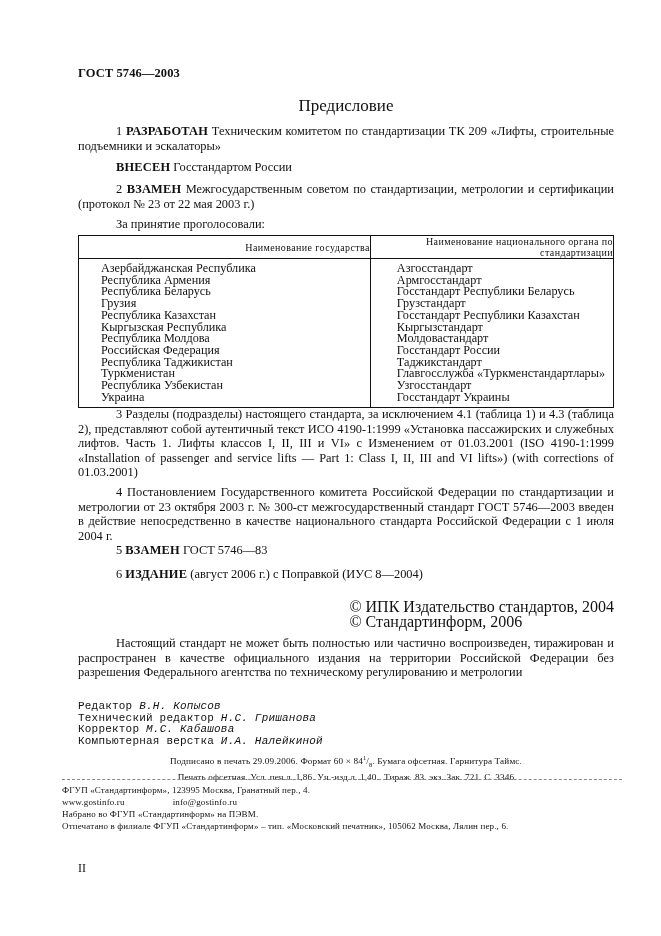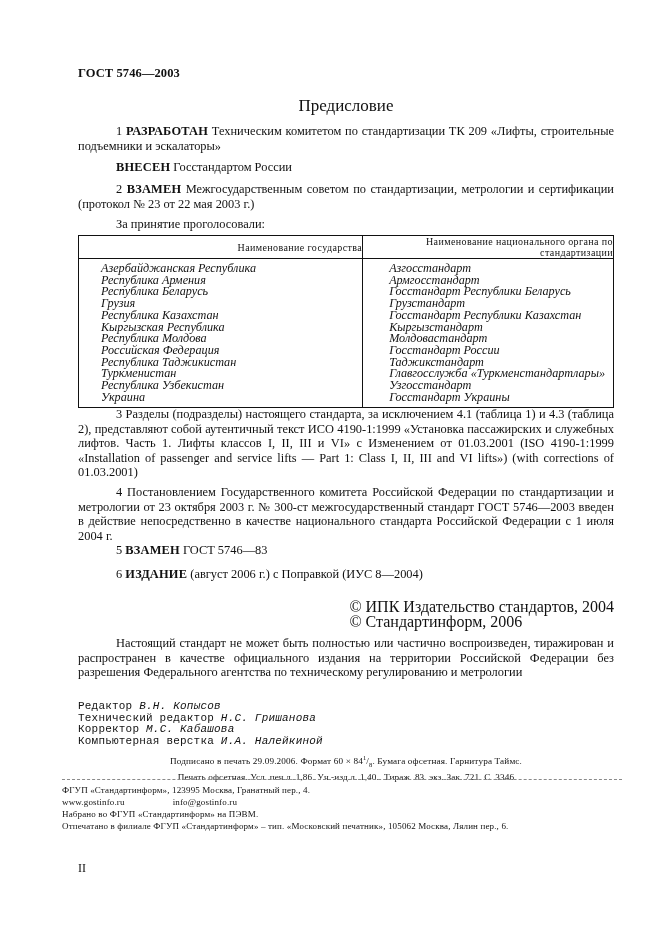--- a/index.html
+++ b/index.html
@@ -28,21 +28,21 @@
     .vote-table {
       position: absolute; left: 78px; top: 235px; width: 536px;
       border: 1px solid #111; border-collapse: collapse;
     }
     .vote-table th {
       font-weight: normal; font-size: 10px; letter-spacing: 0.4px;
       height: 15px; padding: 0; text-align: right;
       border-bottom: 1.6px solid #111;
     }
     .vote-table th:first-child, .vote-table td:first-child { width: 262px; border-right: 1px solid #111; }
-    .vote-table td { vertical-align: top; padding: 4px 8px 4px 22px; font-style: italic; }
+    .vote-table td { vertical-align: top; padding: 4px 8px 4px 22px; }
     .vote-table td:last-child { padding-left: 26px; }
     .cell-list div { font-size: 12.2px; line-height: 11.7px; white-space: nowrap; }
 
     .right-block {
       position: absolute; right: 47px; text-align: left; font-size: 16px; line-height: 15px;
     }
 
     .credits {
       position: absolute; left: 78px; width: 536px; top: 701px;
       text-align: left; font-size: 11px; line-height: 11.6px; letter-spacing: 0.2px; font-family: Liberation Mono, monospace;

